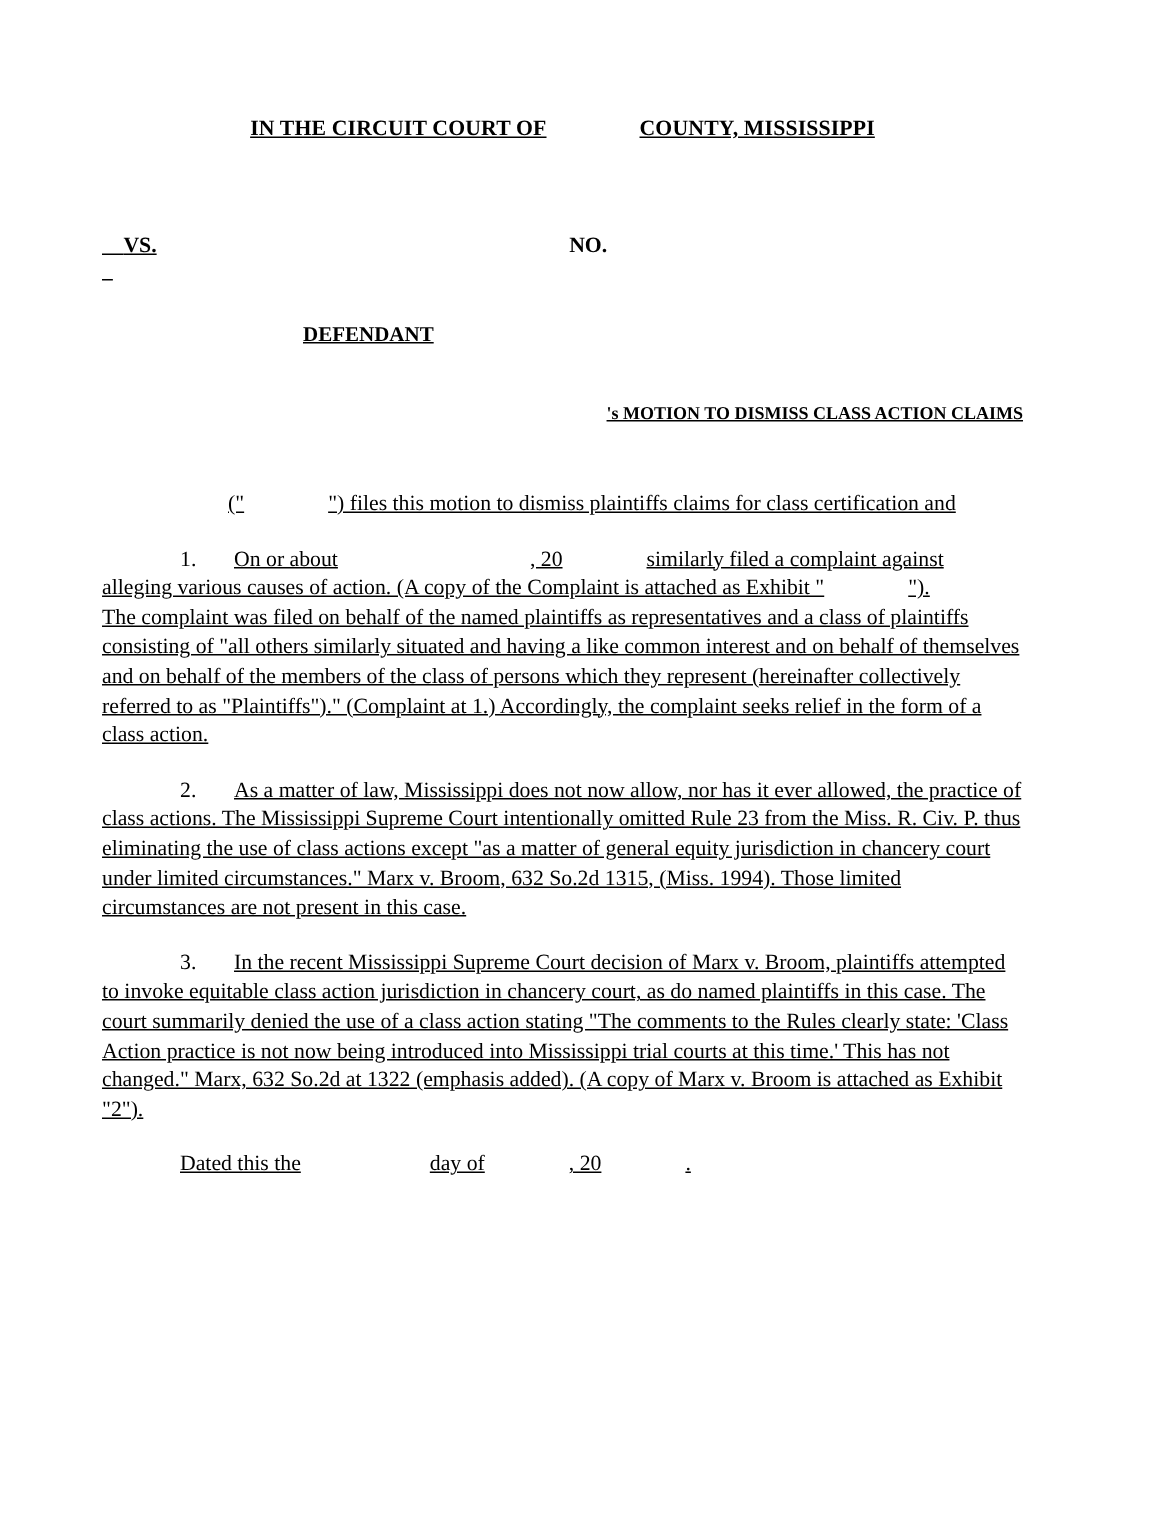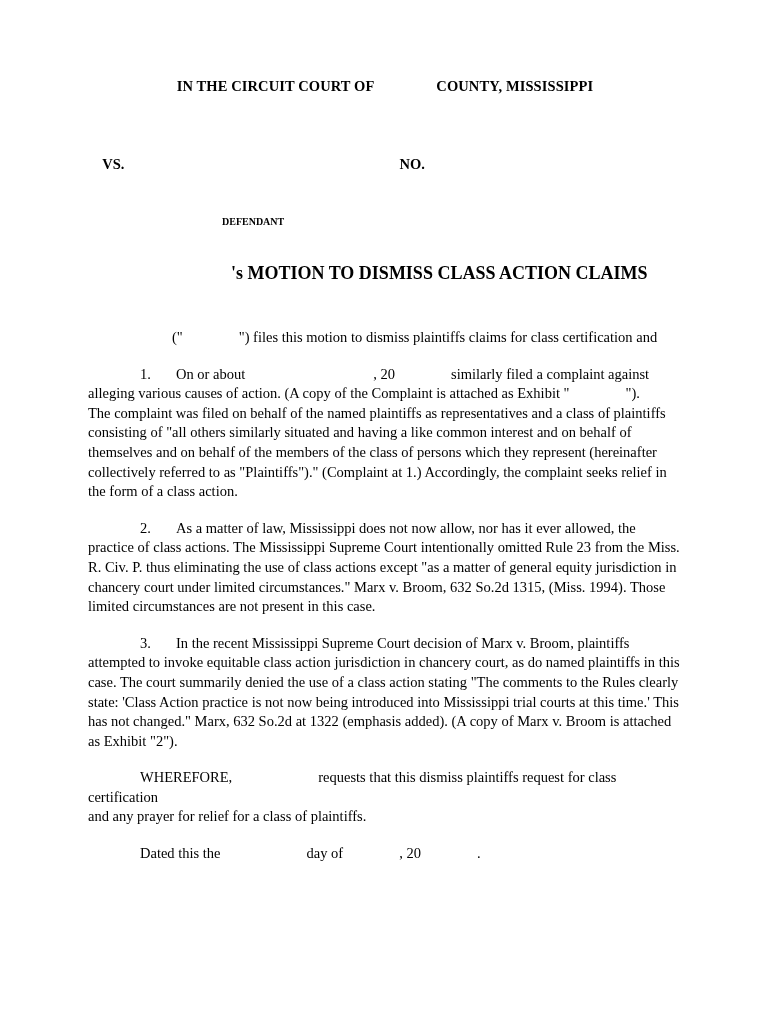--- a/index.html
+++ b/index.html
@@ -11,21 +11,22 @@
     width: 770px;
     height: 1024px;
     font-family: "Liberation Serif", "DejaVu Serif", serif;
     color: #000000;
   }
   .page {
     position: relative;
     width: 770px;
     height: 740px;
     box-sizing: border-box;
-    padding: 78px 88px 0 88px;
+    padding: 78px 88px 0 68px;
+    text-decoration: underline;
   }
   .court-heading {
     text-align: center;
     font-weight: bold;
     font-size: 14.5px;
     letter-spacing: 0.1px;
     margin: 0 0 44px 0;
   }
   .court-heading .blank-inline {
     display: inline-block;
@@ -44,28 +45,29 @@
     margin: 0 0 26px 0;
     white-space: pre;
   }
   .no-label {
     display: inline-block;
     padding-left: 275px;
     text-align: center;
   }
   .defendant-line {
     font-weight: bold;
-    font-size: 10px;
+    font-size: 14px;
     margin: 12px 0 36px 134px;
   }
   .motion-title {
     font-weight: bold;
-    font-size: 18px;
+    font-size: 12px;
     margin: 0 0 44px 0;
     padding-left: 143px;
+    text-align: right;
   }
   p.body-par {
     font-size: 14.5px;
     line-height: 19.6px;
     margin: 0 0 17px 0;
     text-align: left;
   }
   p.body-par .lead {
     display: inline-block;
     width: 84px;
@@ -114,22 +116,18 @@
 
   <p class="body-par">
     <span class="lead-num">2.</span><span class="gap-sm"></span><span>As a matter of law, Mississippi does not now allow, nor has it ever allowed, the practice of class actions.  The Mississippi Supreme Court intentionally omitted Rule 23 from the Miss. R. Civ. P. thus eliminating the use of class actions except "as a matter of general equity jurisdiction in chancery court under limited circumstances."  Marx v. Broom, 632 So.2d 1315, (Miss. 1994).  Those limited circumstances are not present in this case.</span>
   </p>
 
   <p class="body-par">
     <span class="lead-num">3.</span><span class="gap-sm"></span><span>In the recent Mississippi Supreme Court decision of Marx v. Broom, plaintiffs attempted to invoke equitable class action jurisdiction in chancery court, as do named plaintiffs in this case. The court summarily denied the use of a class action stating "The comments to the Rules clearly state: 'Class Action practice is not now being introduced into Mississippi trial courts at this time.' This has not changed."  Marx, 632 So.2d at 1322 (emphasis added). (A copy of Marx v. Broom is attached as Exhibit "2").</span>
   </p>
 
 
-  <p class="body-par">
-    <span class="lead-wide"></span><span>WHEREFORE,</span><span class="gap-lg"></span><span>requests that this dismiss plaintiffs request for class certification</span><br>
-    <span>and any prayer for relief for a class of plaintiffs.</span>
-  </p>
 
   <p class="body-par">
     <span class="lead-wide"></span><span>Dated this the</span><span class="gap-lg"></span><span>day of</span><span class="gap-md"></span><span>, 20</span><span class="gap-md"></span><span>.</span>
   </p>
 
 </div>
 
 </body></html>

